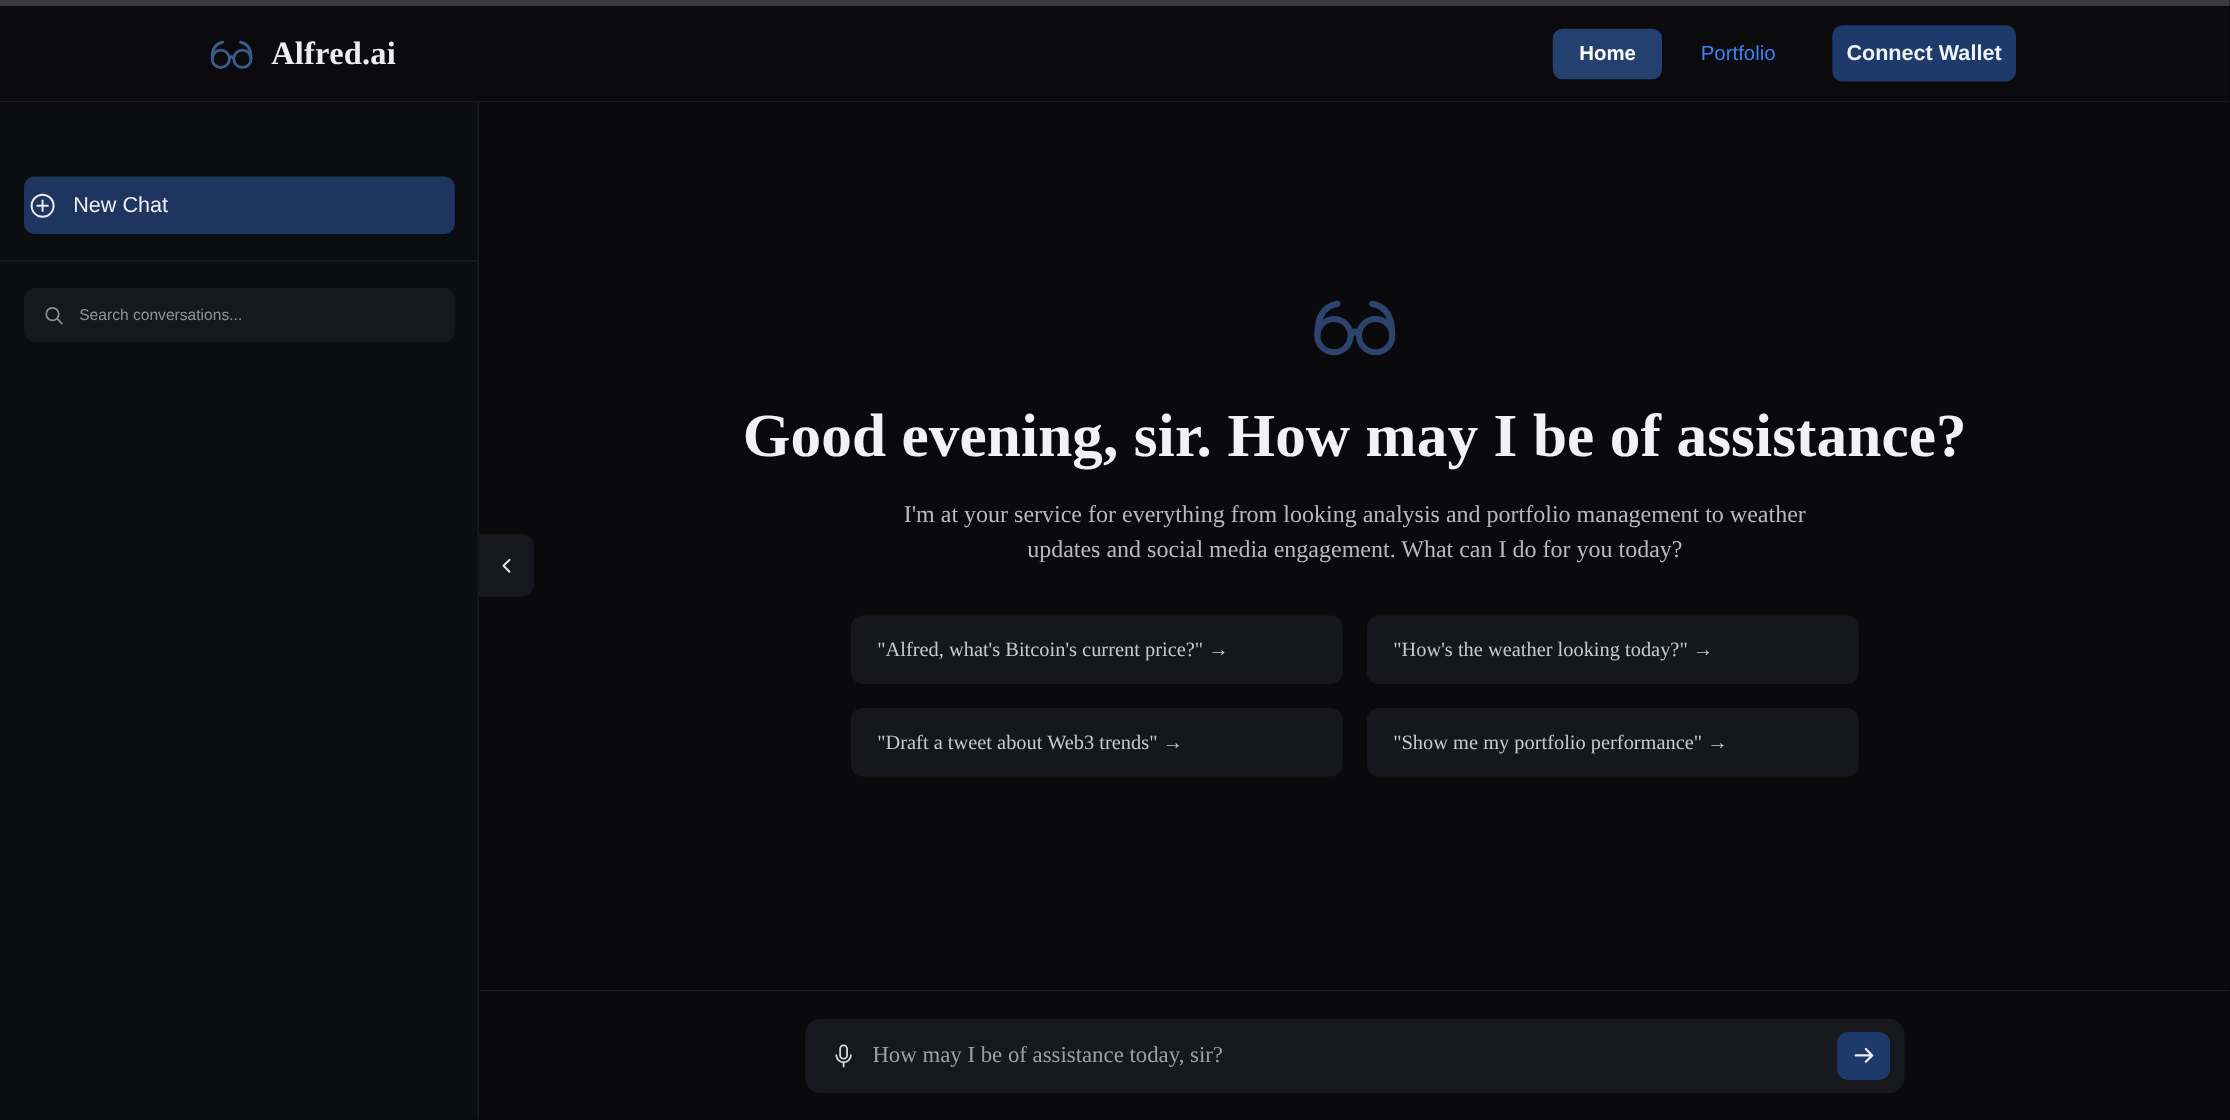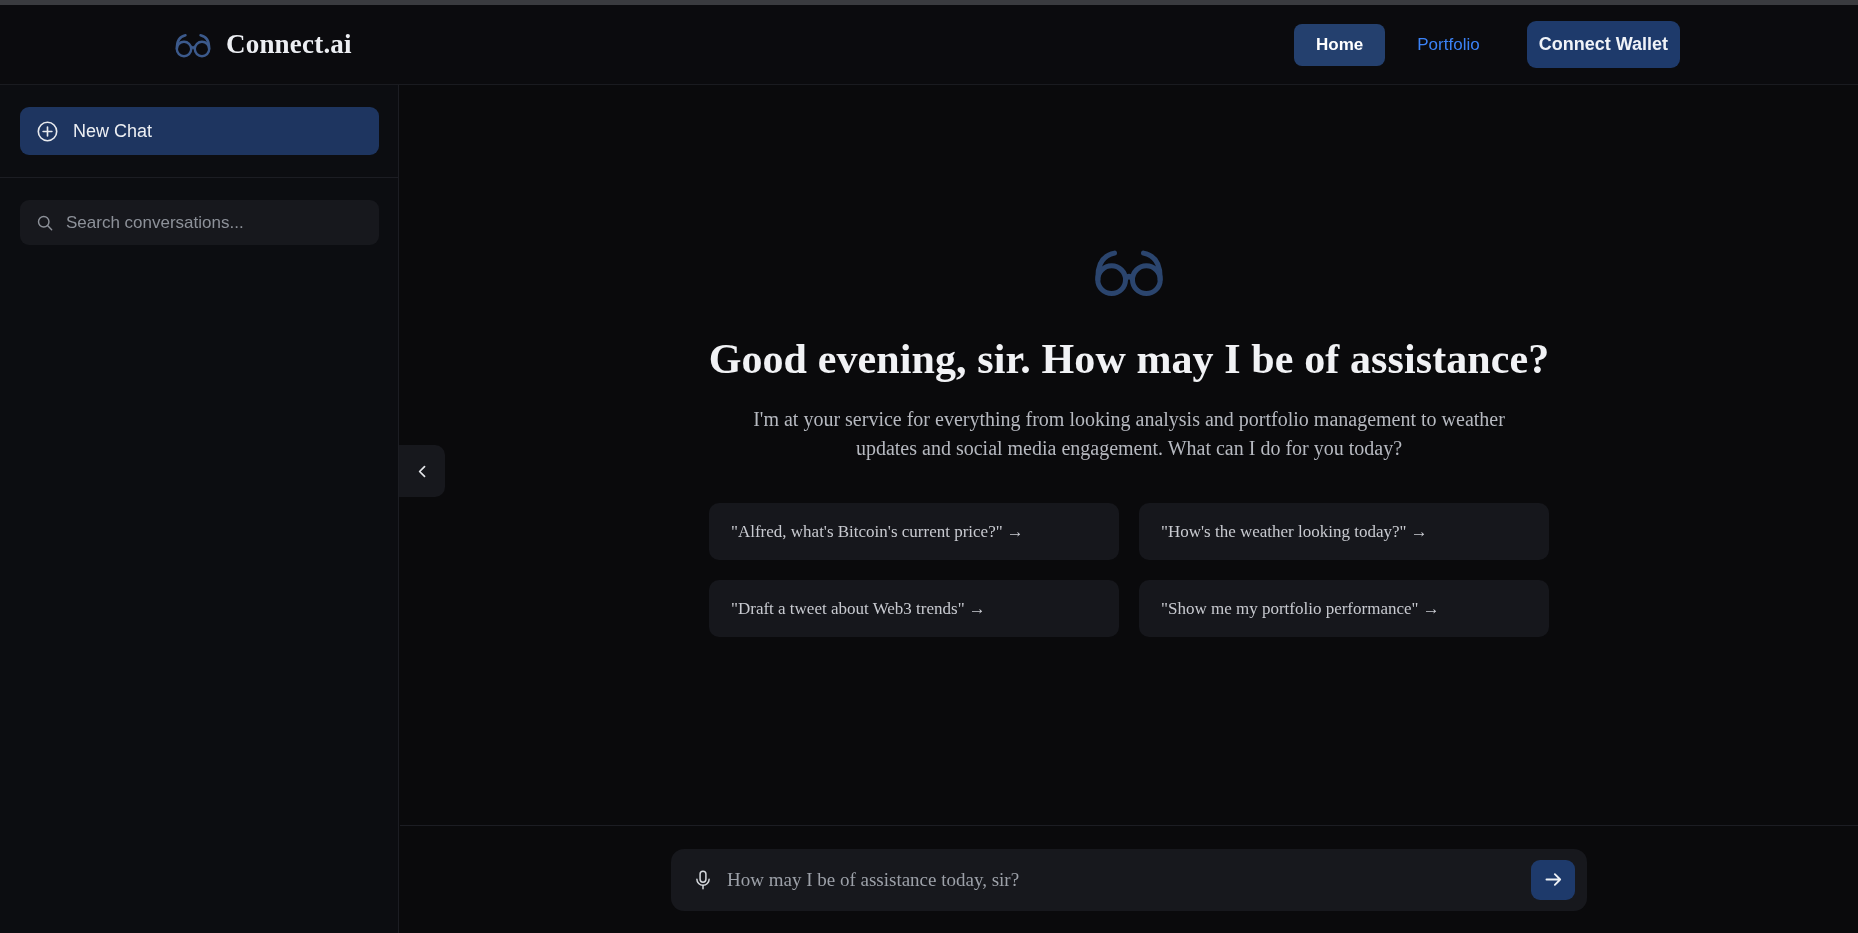--- a/index.html
+++ b/index.html
@@ -105,23 +105,24 @@
 
   .new-chat-btn {
     width: 359px;
     height: 48px;
     background: #1e3560;
     border: none;
     border-radius: 9px;
     display: flex;
     align-items: center;
     gap: 14px;
-    padding-left: 16px;
+    padding-left: 4px;
     cursor: pointer;
     font-family: "Liberation Sans", sans-serif;
+    margin-top: 40px;
   }
   .new-chat-label { font-size: 18px; color: #edeff3; }
 
   .sidebar-divider {
     margin-top: 22px;
     width: 399px;
     height: 1px;
     background: #1c1d23;
   }
 
@@ -135,21 +136,21 @@
     align-items: center;
     padding-left: 16px;
     gap: 12px;
   }
   .search-input {
     flex: 1;
     background: transparent;
     border: none;
     outline: none;
     color: #cfd2d8;
-    font-size: 17px;
+    font-size: 13px;
     font-family: "Liberation Sans", sans-serif;
     padding-right: 14px;
   }
   .search-input::placeholder { color: #8d9199; }
 
   
   .collapse-toggle {
     position: absolute;
     left: 399px;
     top: 440px;
@@ -182,21 +183,21 @@
     display: flex;
     flex-direction: column;
     align-items: center;
   }
 
   .hero-logo { margin-top: 160px; width: 78px; height: 54px; display: block; }
 
   .hero-title {
     margin-top: 36px;
     font-family: "Liberation Serif", serif;
-    font-size: 42px;
+    font-size: 51px;
     font-weight: 700;
     color: #f1f2f5;
     letter-spacing: 0.1px;
     text-align: center;
   }
 
   .hero-sub {
     margin-top: 22px;
     font-family: "Liberation Serif", serif;
     font-size: 20px;
@@ -295,21 +296,21 @@
     <div class="brand">
       <span>
         <svg class="brand-logo" viewBox="0 0 40 28" fill="none">
           <circle cx="11" cy="18" r="7.2" stroke="#3c5a8c" stroke-width="2.4"></circle>
           <circle cx="29" cy="18" r="7.2" stroke="#3c5a8c" stroke-width="2.4"></circle>
           <path d="M18.2 18 Q20 14.5 21.8 18" stroke="#3c5a8c" stroke-width="2.4" fill="none"></path>
           <path d="M3.9 18 Q3.4 6 12.5 4.2" stroke="#3c5a8c" stroke-width="2.4" fill="none" stroke-linecap="round"></path>
           <path d="M36.1 18 Q36.6 6 27.5 4.2" stroke="#3c5a8c" stroke-width="2.4" fill="none" stroke-linecap="round"></path>
         </svg>
       </span>
-      <span class="brand-name">Connect.ai</span>
+      <span class="brand-name">Alfred.ai</span>
     </div>
 
     <div class="nav">
       <div class="nav-link active">Home</div>
       <div class="nav-link plain">Portfolio</div>
       <button class="connect-btn">Connect Wallet</button>
     </div>
 
   </div>
 

